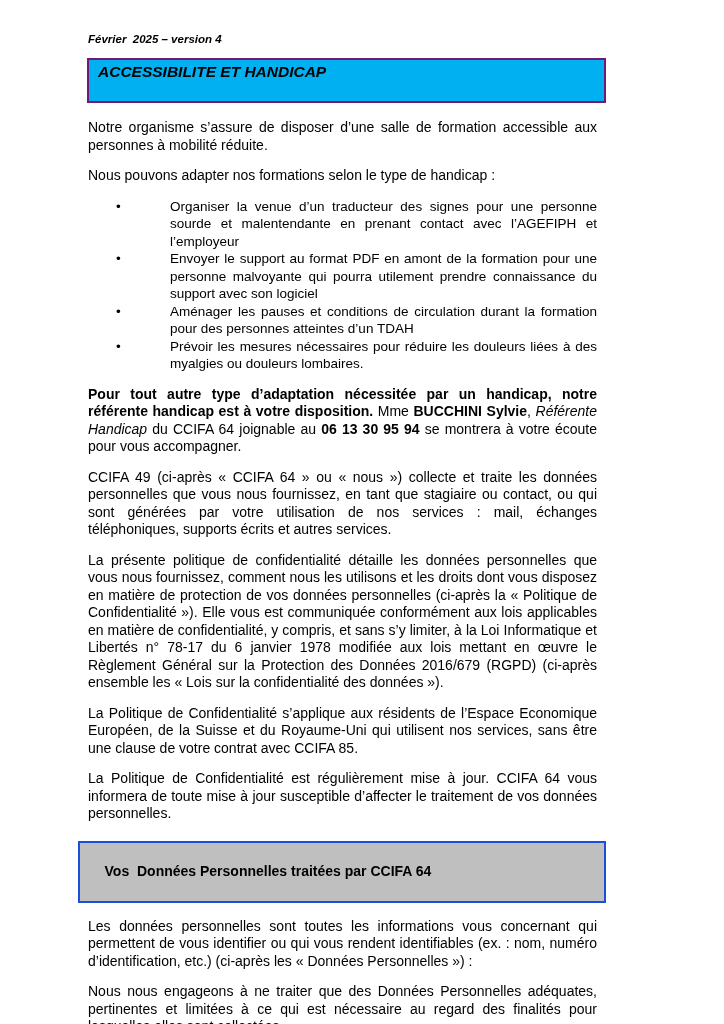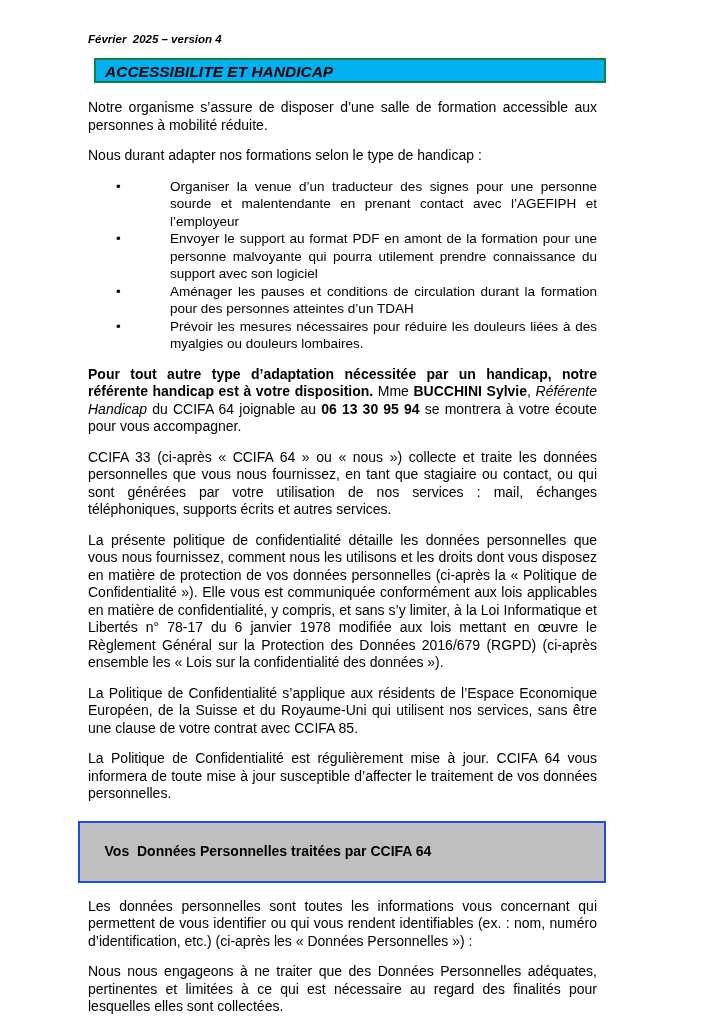--- a/index.html
+++ b/index.html
@@ -22,27 +22,27 @@
 
   .version-line {
     font-size: 11.5px;
     font-weight: bold;
     font-style: italic;
     margin: 0 0 13px 10px;
     white-space: pre-wrap;
   }
 
   .banner {
-    border: 2px solid #15803d;
-    padding: 3px 9px 0 9px;
+    border: 2px solid #701a75;
+    padding: 3px 9px 20px 9px;
     font-weight: bold;
     font-style: italic;
     font-size: 15.5px;
     line-height: 18px;
-    margin: 0 0 16px 16px;
+    margin: 0 0 16px 9px;
   }
   .banner.blue { background: #00B0F0; }
 
   .subbanner {
     border: 2px solid #1d4ed8;
     background: #BFBFBF;
     padding: 3px 9px 4px 9px;
     font-weight: bold;
     font-size: 14px;
     line-height: 17px;
@@ -90,21 +90,21 @@
 <div class="page">
 
   <div class="version-line">Février  2025 – version 4</div>
 
   <div class="banner blue">
     <span>ACCESSIBILITE ET HANDICAP</span>
   </div>
 
   <p class="doc">Notre organisme s’assure de disposer d’une salle de formation accessible aux personnes à mobilité réduite.</p>
 
-  <p class="doc">Nous durant adapter nos formations selon le type de handicap :</p>
+  <p class="doc">Nous pouvons adapter nos formations selon le type de handicap :</p>
 
   <ul class="bullets">
     <li>
       <span class="dot">•</span>
       <span class="li-text">Organiser la venue d’un traducteur des signes pour une personne sourde et malentendante en prenant contact avec l’AGEFIPH et l’employeur</span>
     </li>
     <li>
       <span class="dot">•</span>
       <span class="li-text">Envoyer le support au format PDF en amont de la formation pour une personne malvoyante qui pourra utilement prendre connaissance du support avec son logiciel</span>
     </li>
@@ -114,21 +114,21 @@
     </li>
     <li>
       <span class="dot">•</span>
       <span class="li-text">Prévoir les mesures nécessaires pour réduire les douleurs liées à des myalgies ou douleurs lombaires.</span>
     </li>
   </ul>
 
   <p class="doc"><span class="b">Pour tout autre type d’adaptation nécessitée par un handicap, notre référente handicap est à votre disposition. </span><span>Mme </span><span class="b">BUCCHINI Sylvie</span><span>, </span><span class="i">Référente Handicap</span><span> du CCIFA 64 joignable au </span><span class="b">06 13 30 95 94</span><span> se montrera à votre écoute pour vous accompagner.</span></p>
 
 
-  <p class="doc">CCIFA 33 (ci-après « CCIFA 64 » ou « nous ») collecte et traite les données personnelles que vous nous fournissez, en tant que stagiaire ou contact, ou qui sont générées par votre utilisation de nos services : mail, échanges téléphoniques, supports écrits et autres services.</p>
+  <p class="doc">CCIFA 49 (ci-après « CCIFA 64 » ou « nous ») collecte et traite les données personnelles que vous nous fournissez, en tant que stagiaire ou contact, ou qui sont générées par votre utilisation de nos services : mail, échanges téléphoniques, supports écrits et autres services.</p>
 
   <p class="doc">La présente politique de confidentialité détaille les données personnelles que vous nous fournissez, comment nous les utilisons et les droits dont vous disposez en matière de protection de vos données personnelles (ci-après la « Politique de Confidentialité »). Elle vous est communiquée conformément aux lois applicables en matière de confidentialité, y compris, et sans s’y limiter, à la Loi Informatique et Libertés n° 78-17 du 6 janvier 1978 modifiée aux lois mettant en œuvre le Règlement Général sur la Protection des Données 2016/679 (RGPD) (ci-après ensemble les « Lois sur la confidentialité des données »).</p>
 
   <p class="doc">La Politique de Confidentialité s’applique aux résidents de l’Espace Economique Européen, de la Suisse et du Royaume-Uni qui utilisent nos services, sans être une clause de votre contrat avec CCIFA 85.</p>
 
   <p class="doc">La Politique de Confidentialité est régulièrement mise à jour. CCIFA 64 vous informera de toute mise à jour susceptible d’affecter le traitement de vos données personnelles.</p>
 
   <div class="subbanner">
     <span>Vos  Données Personnelles traitées par CCIFA 64</span>
   </div>

